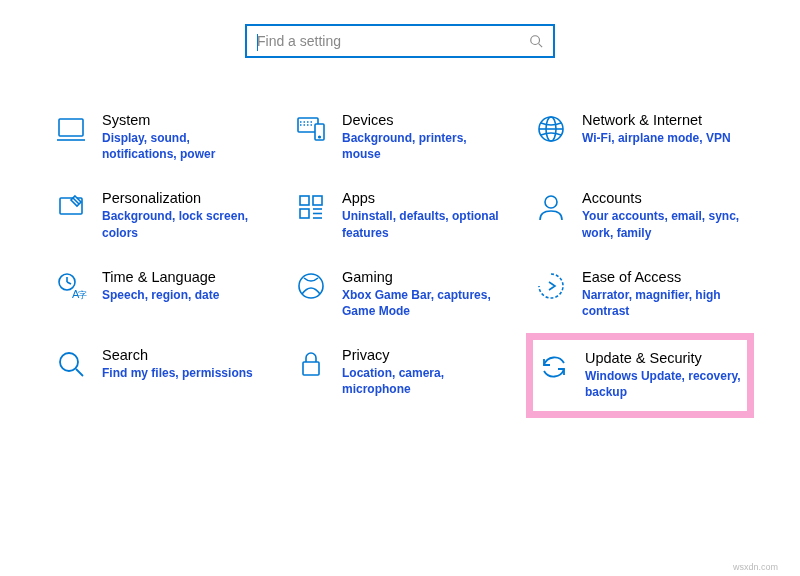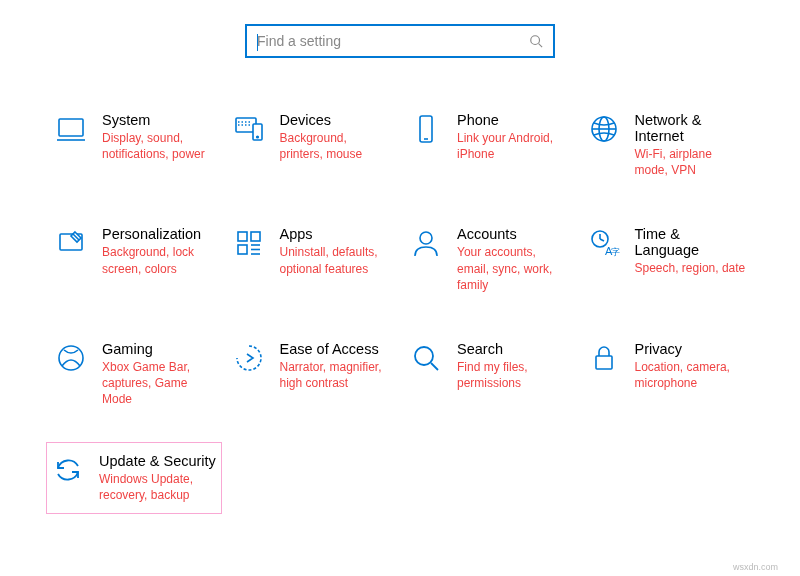--- a/index.html
+++ b/index.html
@@ -38,34 +38,35 @@
 .caret {
   position: absolute;
   left: 10px;
   top: 8px;
   width: 1px;
   height: 17px;
   background: #0078d4;
 }
 .grid {
   display: grid;
-  grid-template-columns: repeat(4, 1fr);
+  grid-template-columns: repeat(3, 1fr);
   column-gap: 10px;
   row-gap: 40px;
   padding: 30px 50px 0 50px;
+  gap: 20px;
 }
 .tile {
   display: flex;
   gap: 14px;
   align-items: flex-start;
   cursor: pointer;
   padding: 4px;
 }
 .tile.highlight {
-  border: 1px solid #f9a8d4;
+  border: 7px solid #f9a8d4;
   padding: 10px 4px 10px 4px;
   margin: -10px -4px -10px -4px;
 }
 .icon-slot {
   width: 34px;
   height: 34px;
   flex-shrink: 0;
   display: flex;
   align-items: center;
   justify-content: center;
@@ -74,23 +75,23 @@
 .icon-slot svg { width: 32px; height: 32px; }
 .txt { padding-top: 0px; }
 .tile-title {
   font-size: 14.5px;
   color: #000;
   font-weight: 400;
   margin-bottom: 2px;
 }
 .tile-desc {
   font-size: 12px;
-  color: #ef4444;
+  color: #1d4ed8;
   line-height: 1.35;
-  font-weight: 400;
+  font-weight: 700;
   max-width: 170px;
 }
 .watermark {
   position: absolute;
   bottom: 4px;
   right: 22px;
   font-size: 9px;
   color: #bbb;
 }
 </style>
@@ -134,32 +135,20 @@
         <line x1="5" y1="9" x2="18" y2="9" stroke-dasharray="1.5 2"></line>
         <line x1="5" y1="12" x2="18" y2="12" stroke-dasharray="1.5 2"></line>
       </svg>
     </div>
     <div class="txt">
       <div class="tile-title">Devices</div>
       <div class="tile-desc">Background, printers, mouse</div>
     </div>
   </div>
 
-  <div class="tile">
-    <div class="icon-slot">
-      <svg viewBox="0 0 32 32" fill="none" stroke="currentColor" stroke-width="1.6">
-        <rect x="10" y="3" width="12" height="26" rx="2"></rect>
-        <line x1="14" y1="26" x2="18" y2="26"></line>
-      </svg>
-    </div>
-    <div class="txt">
-      <div class="tile-title">Phone</div>
-      <div class="tile-desc">Link your Android, iPhone</div>
-    </div>
-  </div>
 
   <div class="tile">
     <div class="icon-slot">
       <svg viewBox="0 0 32 32" fill="none" stroke="currentColor" stroke-width="1.6">
         <circle cx="16" cy="16" r="12"></circle>
         <ellipse cx="16" cy="16" rx="5" ry="12"></ellipse>
         <line x1="4" y1="16" x2="28" y2="16"></line>
         <path d="M6 10 Q16 14 26 10"></path>
         <path d="M6 22 Q16 18 26 22"></path>
       </svg>

